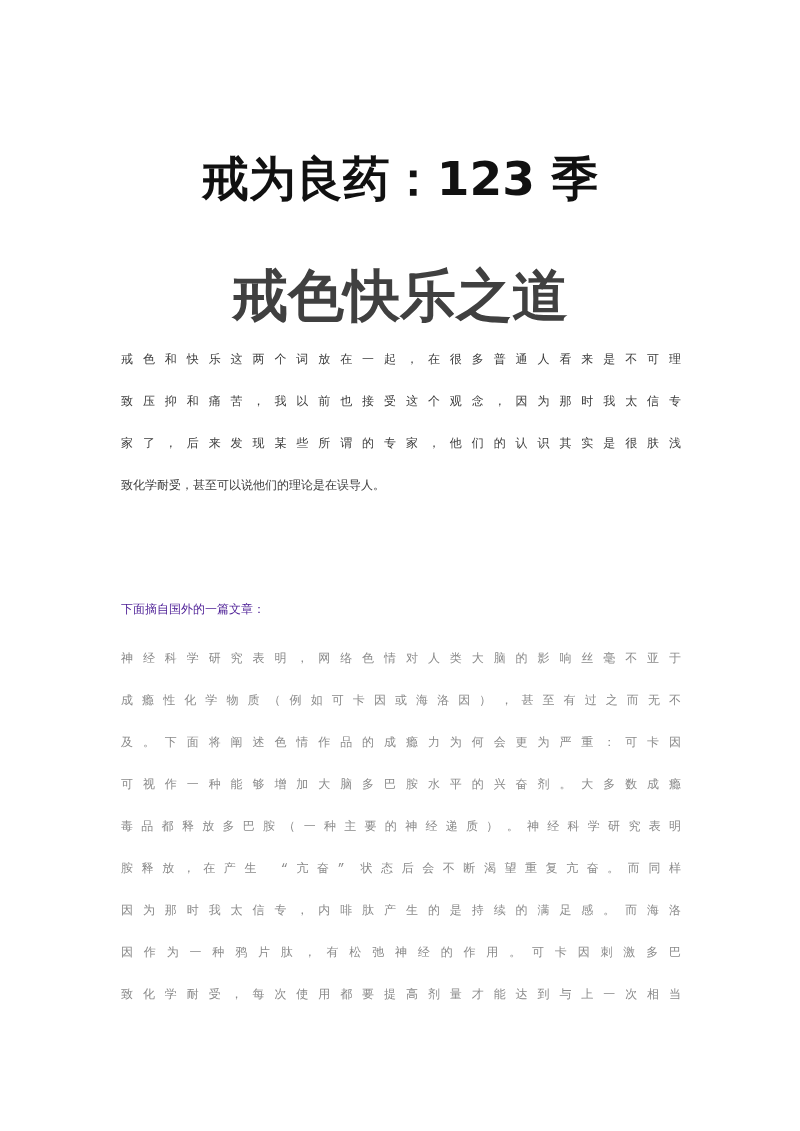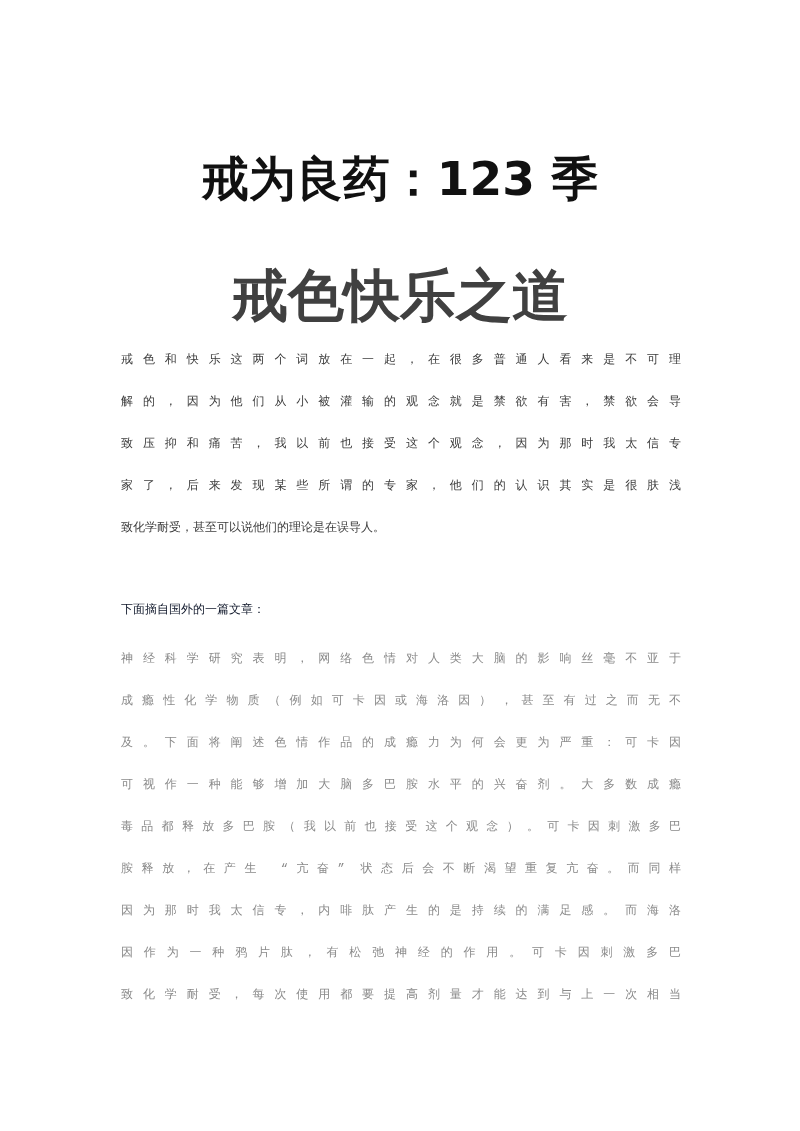--- a/index.html
+++ b/index.html
@@ -52,21 +52,21 @@
       line-height: 42px;
       text-align: justify;
       text-align-last: left;
     }
     .para-1 {
       top: 338px;
       color: #3c3c3c;
     }
     .para-2 {
       top: 588px;
-      color: #0f172a;
+      color: #4c1d95;
     }
     .para-3 {
       top: 638px;
       color: #8a8a8a;
       font-family: Liberation Mono, monospace;
     }
     .line {
       display: block;
       white-space: nowrap;
       height: 42px;
@@ -81,35 +81,34 @@
 <body>
 
 <div class="page">
 
   <h1 class="title">戒为良药：123 季</h1>
 
   <h2 class="subtitle">戒色快乐之道</h2>
 
   <div class="para para-1">
     <span class="line">戒色和快乐这两个词放在一起，在很多普通人看来是不可理</span>
-    <span class="line">解的，因为他们从小被灌输的观念就是禁欲有害，禁欲会导</span>
     <span class="line">致压抑和痛苦，我以前也接受这个观念，因为那时我太信专</span>
     <span class="line">家了，后来发现某些所谓的专家，他们的认识其实是很肤浅</span>
     <span class="line last">致化学耐受，甚至可以说他们的理论是在误导人。</span>
   </div>
 
   <div class="para para-2">
     <span class="line last">下面摘自国外的一篇文章：</span>
   </div>
 
   <div class="para para-3">
     <span class="line">神经科学研究表明，网络色情对人类大脑的影响丝毫不亚于</span>
     <span class="line">成瘾性化学物质（例如可卡因或海洛因），甚至有过之而无不</span>
     <span class="line">及。下面将阐述色情作品的成瘾力为何会更为严重：可卡因</span>
     <span class="line">可视作一种能够增加大脑多巴胺水平的兴奋剂。大多数成瘾</span>
-    <span class="line">毒品都释放多巴胺（我以前也接受这个观念）。可卡因刺激多巴</span>
+    <span class="line">毒品都释放多巴胺（一种主要的神经递质）。神经科学研究表明</span>
     <span class="line">胺释放，在产生 “亢奋” 状态后会不断渴望重复亢奋。而同样</span>
     <span class="line">因为那时我太信专，内啡肽产生的是持续的满足感。而海洛</span>
     <span class="line">因作为一种鸦片肽，有松弛神经的作用。可卡因刺激多巴</span>
     <span class="line">致化学耐受，每次使用都要提高剂量才能达到与上一次相当</span>
   </div>
 
 </div>
 
 </body></html>

